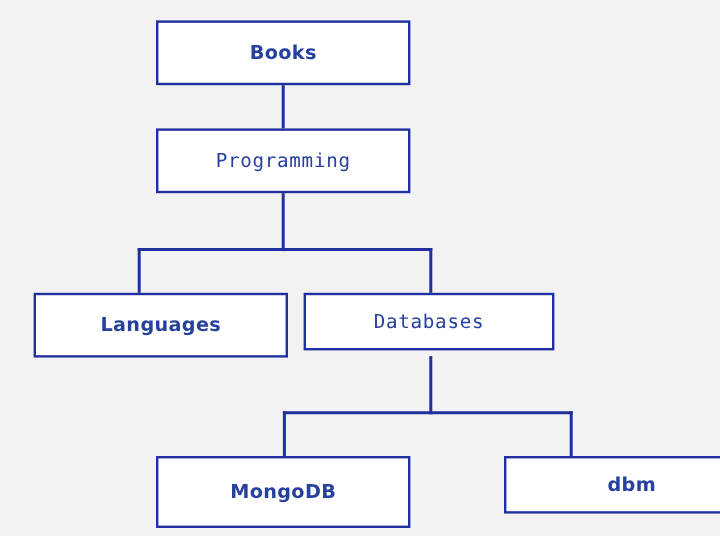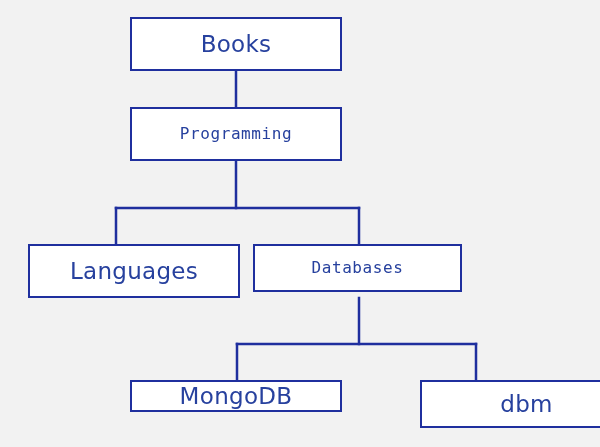--- a/index.html
+++ b/index.html
@@ -42,22 +42,23 @@
     line-height: 1;
     white-space: nowrap;
   }
   .node.mono {
     font-family: "DejaVu Sans Mono", monospace;
     font-size: 16px;
     letter-spacing: 0.6px;
   }
   .node.sans {
     font-family: "DejaVu Sans", sans-serif;
-    font-size: 23px;
+    font-size: 16px;
     letter-spacing: 0.3px;
+    font-weight: bold;
   }
   .node-label {
     display: block;
   }
 </style>
 </head>
 <body>
 
 <div id="diagram">
 
@@ -87,21 +88,21 @@
   </div>
 
   <div class="node sans" style="left:28px; top:244px; width:212px; height:54px;">
     <span class="node-label">Languages</span>
   </div>
 
   <div class="node mono" style="left:253px; top:244px; width:209px; height:48px;">
     <span class="node-label">Databases</span>
   </div>
 
-  <div class="node sans" style="left:130px; top:380px; width:212px; height:32px;">
+  <div class="node sans" style="left:130px; top:380px; width:212px; height:60px;">
     <span class="node-label">MongoDB</span>
   </div>
 
   <div class="node sans" style="left:372px; top:380px; width:213px; height:48px;margin-left:48px;">
     <span class="node-label">dbm</span>
   </div>
 
 </div>
 
 </body></html>

